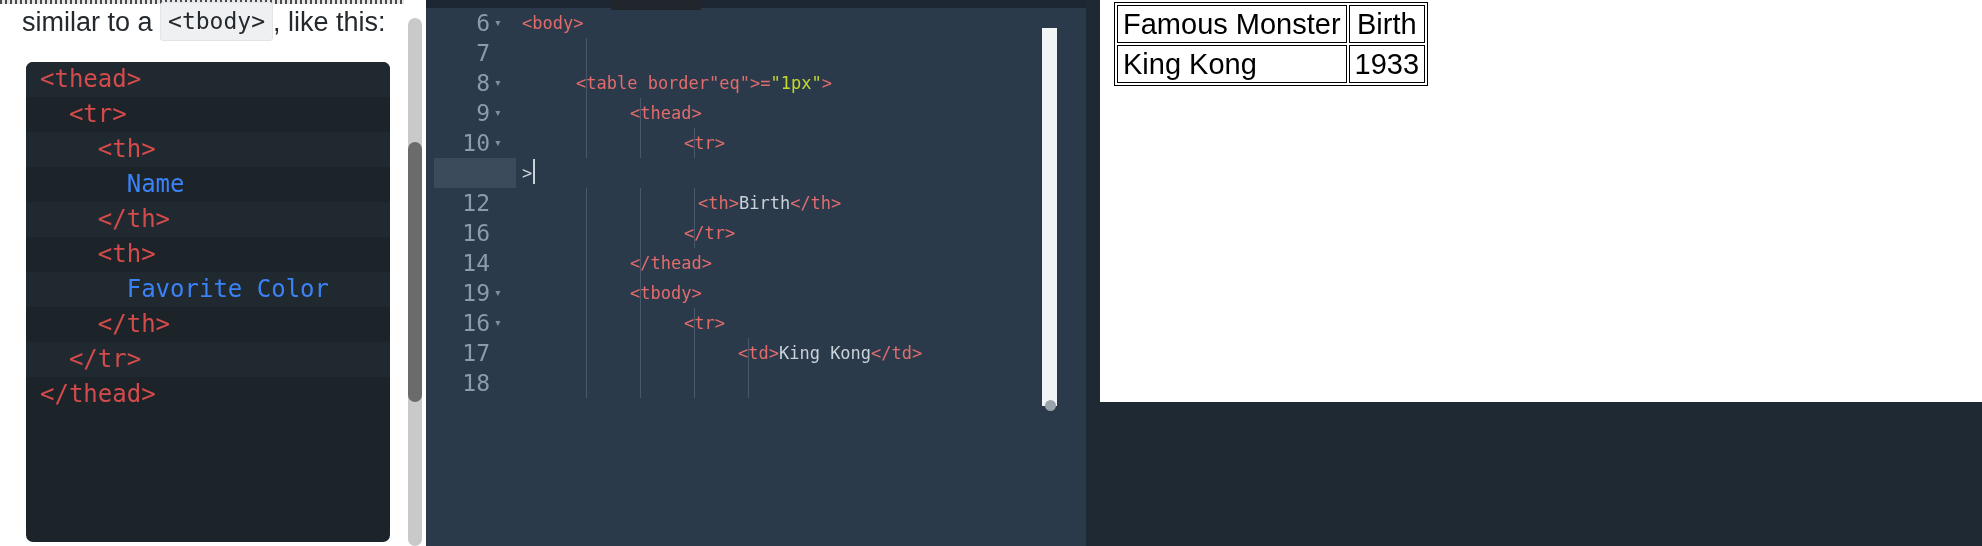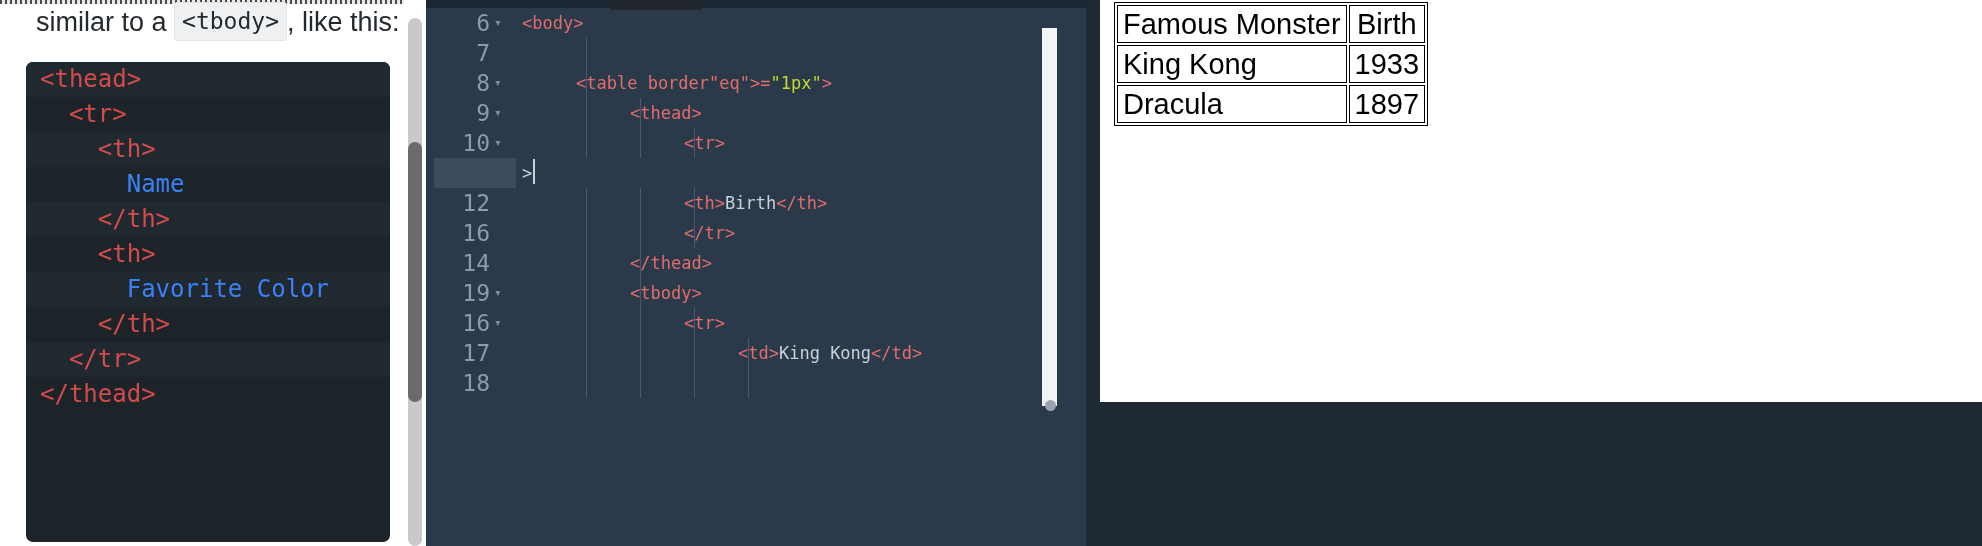--- a/index.html
+++ b/index.html
@@ -5,21 +5,21 @@
   * { margin:0; padding:0; box-sizing:border-box; }
   html,body { width:1982px; height:546px; overflow:hidden; background:#ffffff;
               font-family:"Liberation Sans", sans-serif; }
   #stage { position:relative; width:1982px; height:546px; overflow:hidden; }
 
   
   .article-pane { position:absolute; left:0; top:0; width:404px; height:546px;
                   background:#ffffff; overflow:hidden; }
   .article-topborder { position:absolute; left:0; top:0; width:404px; height:4px;
                        background:repeating-linear-gradient(90deg,#4a4a4a 0 2px,#e9e9e9 2px 5px); }
-  .article-text { position:absolute; left:36px; top:2px; width:380px;
+  .article-text { position:absolute; left:22px; top:2px; width:380px;
                   font-size:27px; line-height:34px; color:#24292e; white-space:nowrap; }
   .inline-code { display:inline-block; background:#eef0f1; border:1px solid #e2e4e6;
                  border-radius:3px; padding:1px 7px 2px; font-size:23px;
                  font-family:"DejaVu Sans Mono", monospace; color:#24292e;
                  vertical-align:2px; }
 
   .codeblock { position:absolute; left:26px; top:62px; width:364px; height:480px;
                background:#1d2429; border-radius:7px; overflow:hidden;
                font-family:"DejaVu Sans Mono", monospace; font-size:24px; }
   .cb-line { height:35px; line-height:35px; white-space:pre; color:#d44b4b;
@@ -157,21 +157,21 @@
         <div class="row active">
           <div class="gutterbg"></div>
           <div class="gutter"></div>
           <div class="code" style="left: 96px;"><span class="txt">&gt;</span><span class="cursor"></span></div>
         </div>
         <div class="row">
           <div class="gutter">12</div>
           <div class="guide g1"></div>
           <div class="guide g2"></div>
           <div class="guide g3"></div>
-          <div class="code" style="left: 258px; text-align: center;"><span class="tag"><span class="tag">&lt;th&gt;</span><span class="txt">Birth</span>&lt;/th&gt;</span></div>
+          <div class="code" style="left: 272px; text-align: center;"><span class="tag"><span class="tag">&lt;th&gt;</span><span class="txt">Birth</span>&lt;/th&gt;</span></div>
         </div>
         <div class="row">
           <div class="gutter">16</div>
           <div class="guide g1"></div>
           <div class="guide g2"></div>
           <div class="guide g3"></div>
           <div class="code" style="left: 258px;"><span class="tag">&lt;/tr&gt;</span></div>
         </div>
         <div class="row">
           <div class="gutter">14</div>
@@ -225,21 +225,17 @@
         <tr>
             <th>Famous Monster</th>
             <th>Birth</th>
           </tr>
       </thead>
       <tbody id="preview-tbody">
           <tr>
             <td>King Kong</td>
             <td>1933</td>
           </tr>
-          <tr>
-            <td>Dracula</td>
-            <td>1897</td>
-          </tr>
         </tbody>
     </table>
   </div>
 
 </div>
 
 </body></html>

